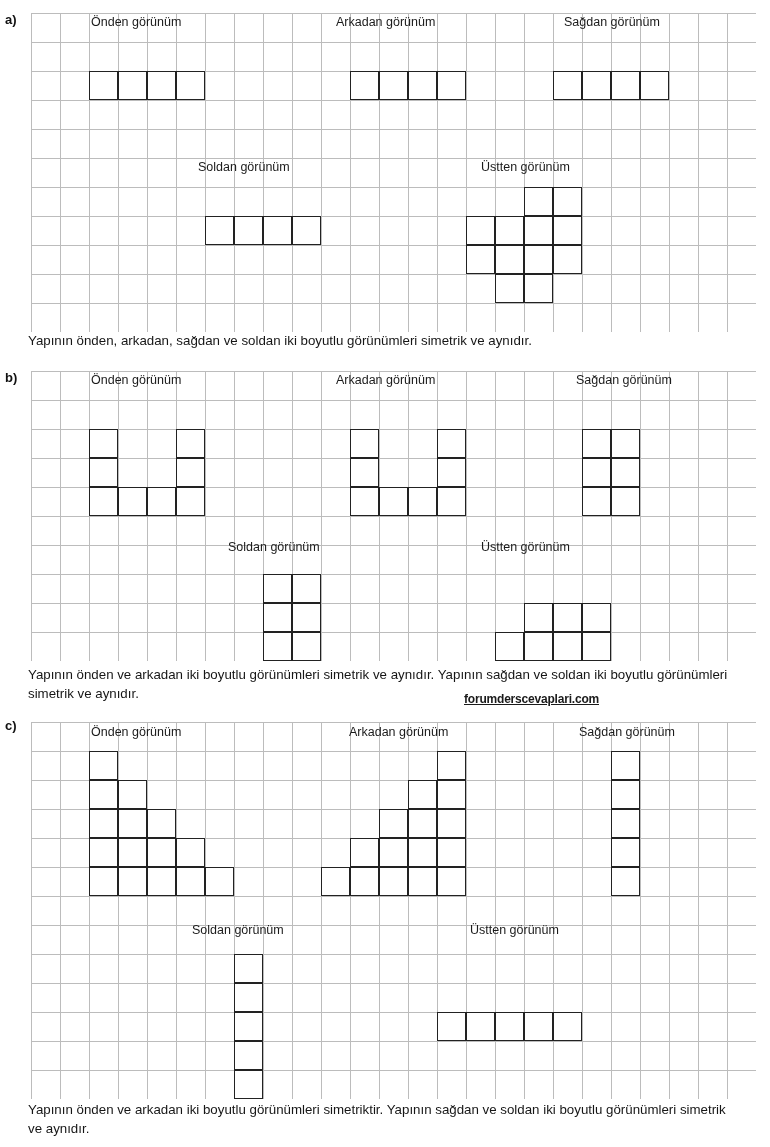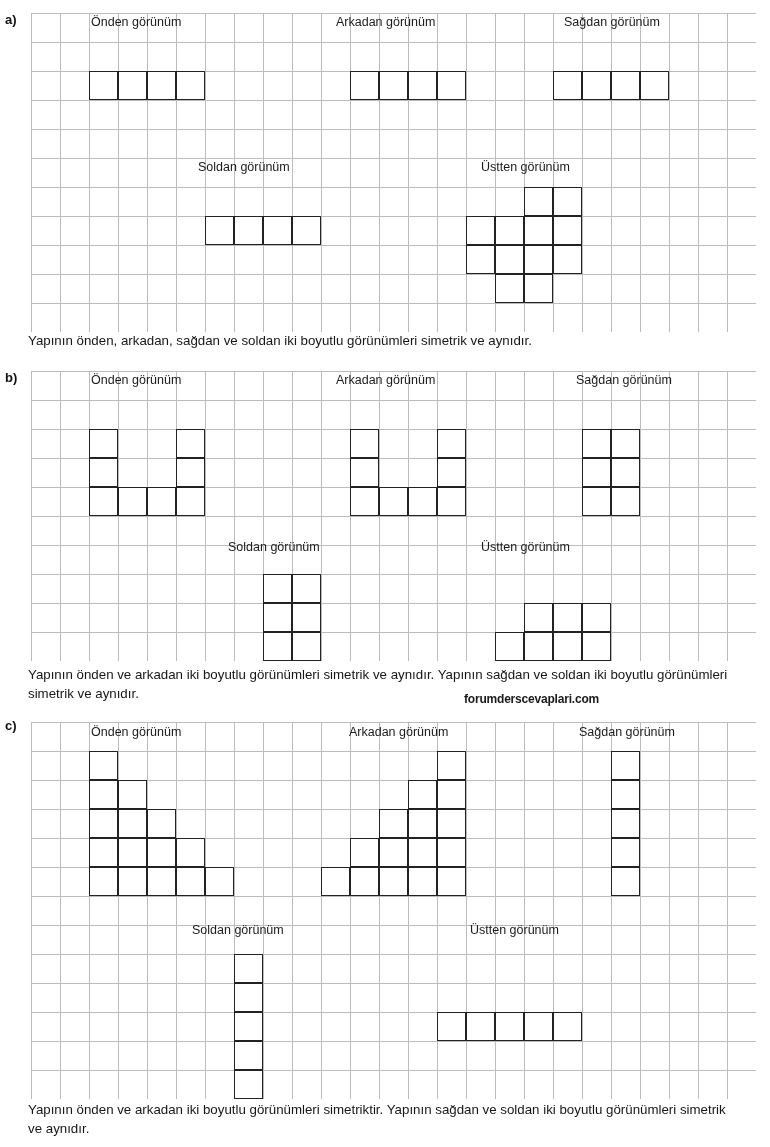--- a/index.html
+++ b/index.html
@@ -86,20 +86,21 @@
     line-height: 19px;
     color: #161616;
   }
 
   .watermark {
     position: absolute;
     font-size: 12px;
     font-weight: bold;
     color: #1a1a1a;
     letter-spacing: -0.2px;
+    text-decoration: underline;
   }
 </style>
 </head>
 <body>
 
 <div class="page">
   <div id="sections-root">
       <div class="section" style="top: 0px;">
         <div class="section-letter" style="top: 12px;">a)</div>
         <div class="grid-wrap" style="top: 13px; width: 725px; height: 319px;">

